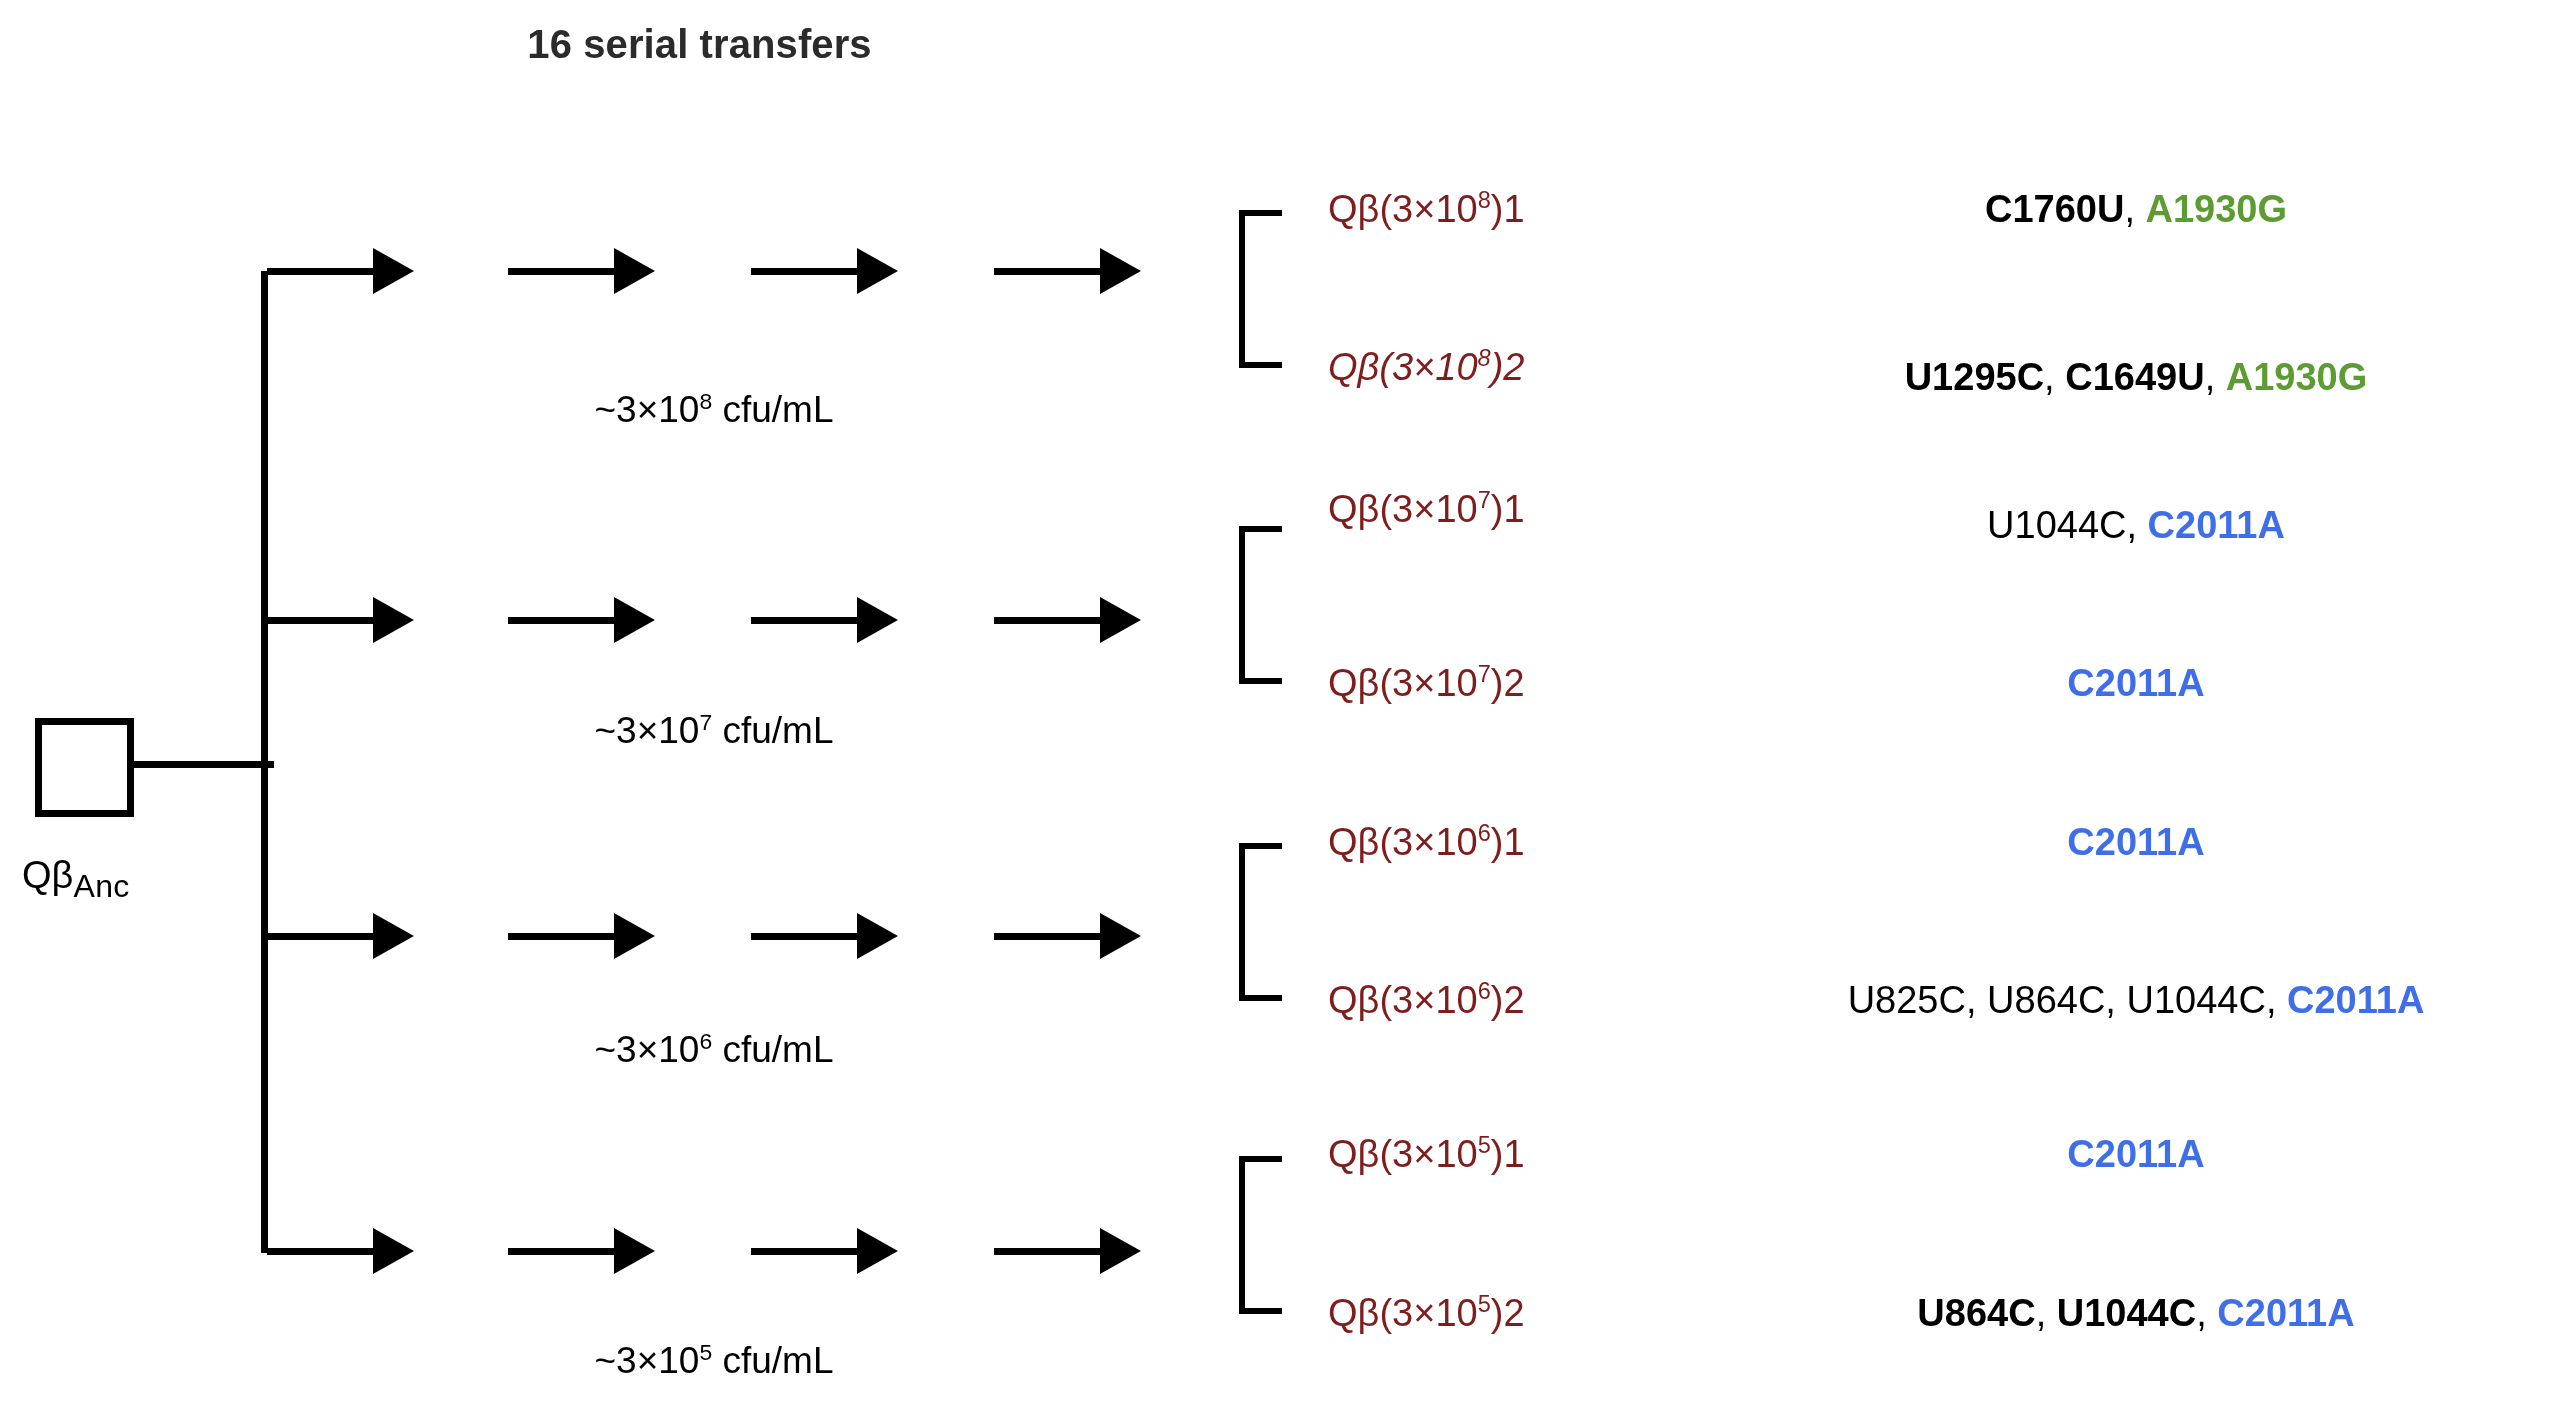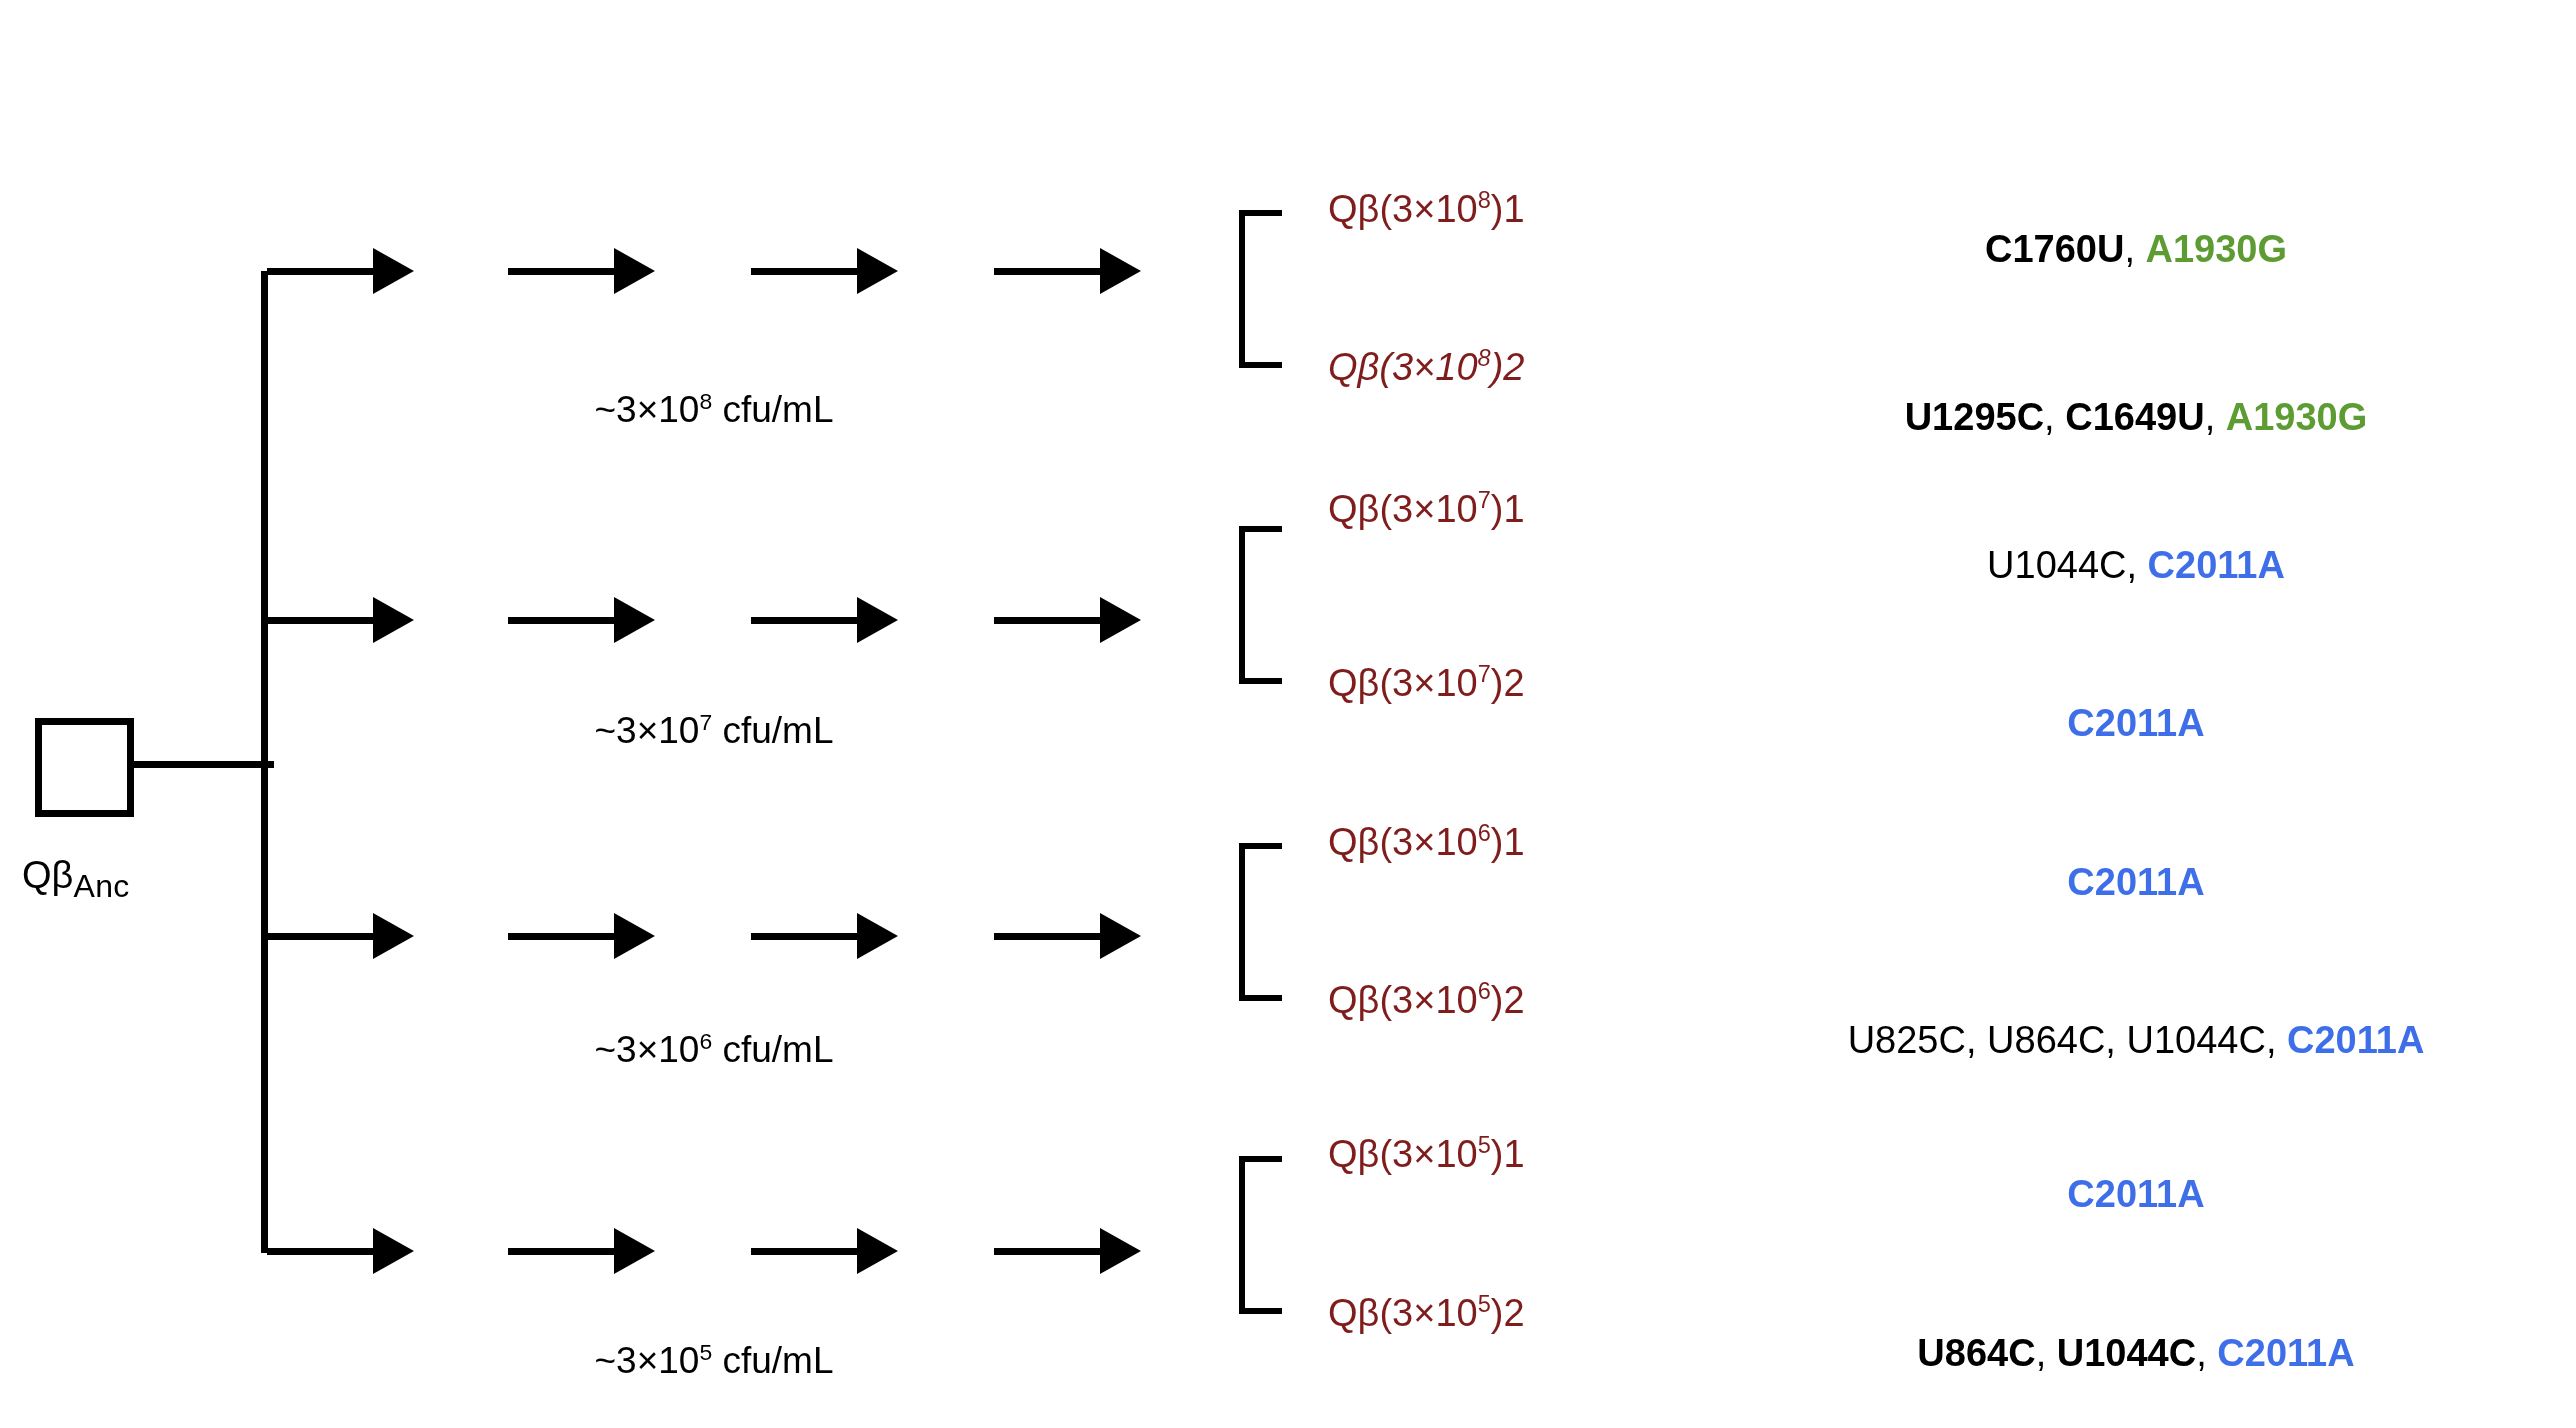--- a/index.html
+++ b/index.html
@@ -126,33 +126,33 @@
     line-height: 0;
   }
 
   
   .mut-row {
     position: absolute;
     font-size: 38px;
     white-space: nowrap;
     transform: translateX(-50%);
     text-align: center;
-    margin-top: 40px;
   }
   .mut-row .seg { color: #000000; }
   .mut-row .seg.bold { font-weight: bold; }
   .mut-row .seg.green { color: #5C9C33; font-weight: bold; }
   .mut-row .seg.blue  { color: #3F6FE8; font-weight: bold; }
   .mut-row .sep { color: #000000; }
 </style>
 </head>
 <body>
 
 <div id="canvas">
 
+  <div class="abs col-header" style="left:405px; top:22px; width:589px;">16 serial transfers</div>
 
   <div class="abs" id="anc-box"></div>
   <div class="abs" id="anc-label">
     <span>Qβ</span><span class="sub">Anc</span>
   </div>
 
   <div class="abs tree-line" id="stem"></div>
   <div class="abs tree-line" id="trunk"></div>
 
   <div id="branch-layer">

